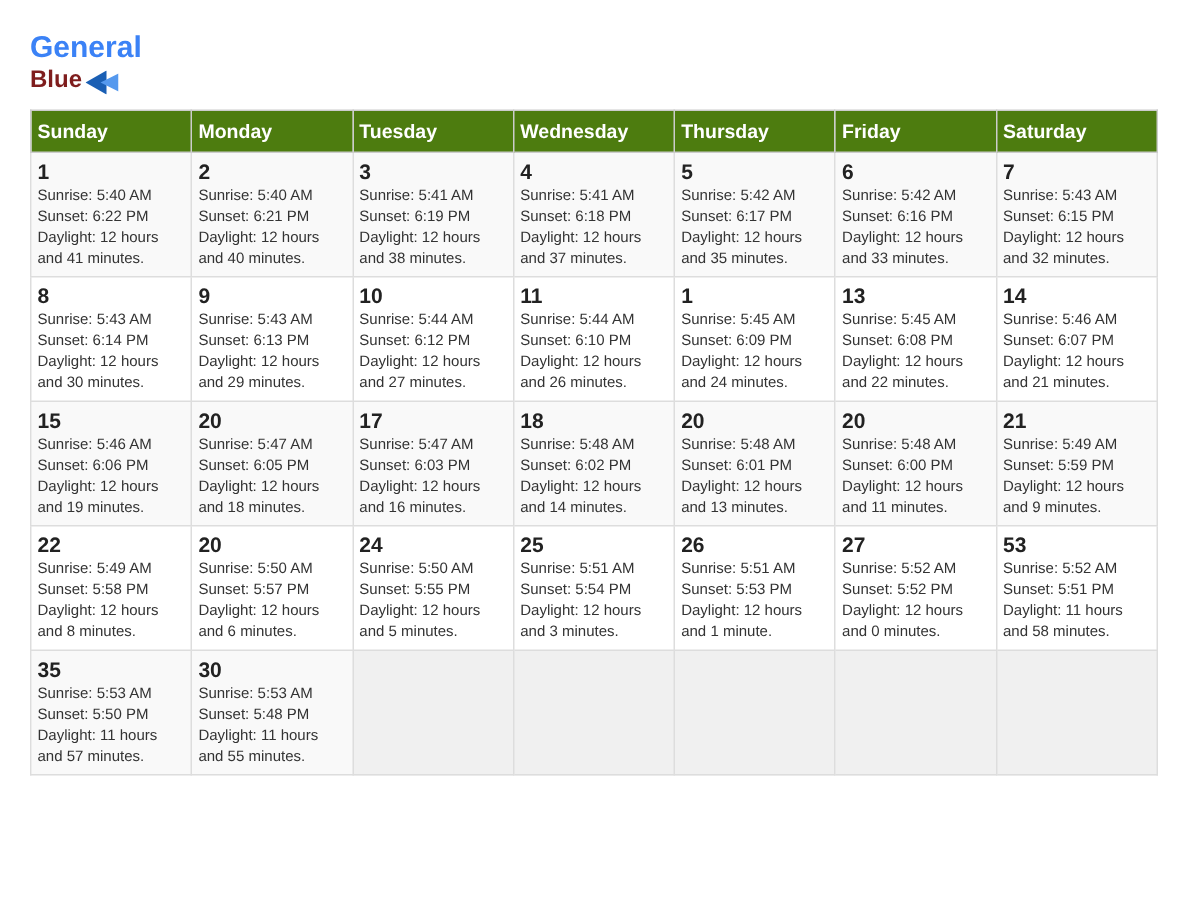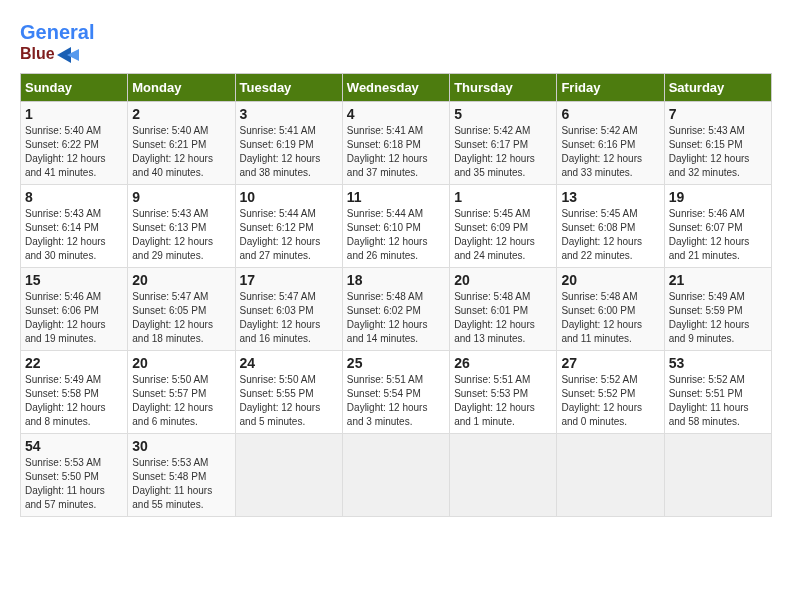--- a/index.html
+++ b/index.html
@@ -197,21 +197,21 @@
 and 24 minutes.</div>
         </td>
         <td>
           <span class="day-num">13</span>
           <div class="day-info" style="white-space: pre-line;">Sunrise: 5:45 AM
 Sunset: 6:08 PM
 Daylight: 12 hours
 and 22 minutes.</div>
         </td>
         <td>
-          <span class="day-num">19</span>
+          <span class="day-num">14</span>
           <div class="day-info" style="white-space: pre-line;">Sunrise: 5:46 AM
 Sunset: 6:07 PM
 Daylight: 12 hours
 and 21 minutes.</div>
         </td>
       </tr>
       <tr>
         <td>
           <span class="day-num">15</span>
           <div class="day-info" style="white-space: pre-line;">Sunrise: 5:46 AM
@@ -308,21 +308,21 @@
         <td>
           <span class="day-num">53</span>
           <div class="day-info" style="white-space: pre-line;">Sunrise: 5:52 AM
 Sunset: 5:51 PM
 Daylight: 11 hours
 and 58 minutes.</div>
         </td>
       </tr>
       <tr>
         <td>
-          <span class="day-num">54</span>
+          <span class="day-num">35</span>
           <div class="day-info" style="white-space: pre-line;">Sunrise: 5:53 AM
 Sunset: 5:50 PM
 Daylight: 11 hours
 and 57 minutes.</div>
         </td>
         <td>
           <span class="day-num">30</span>
           <div class="day-info" style="white-space: pre-line;">Sunrise: 5:53 AM
 Sunset: 5:48 PM
 Daylight: 11 hours

